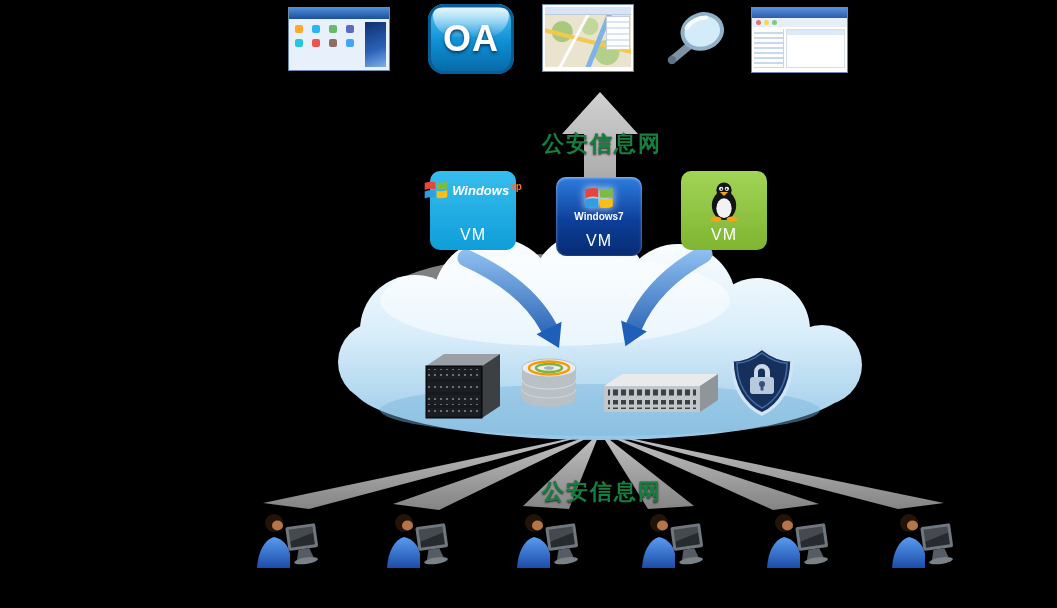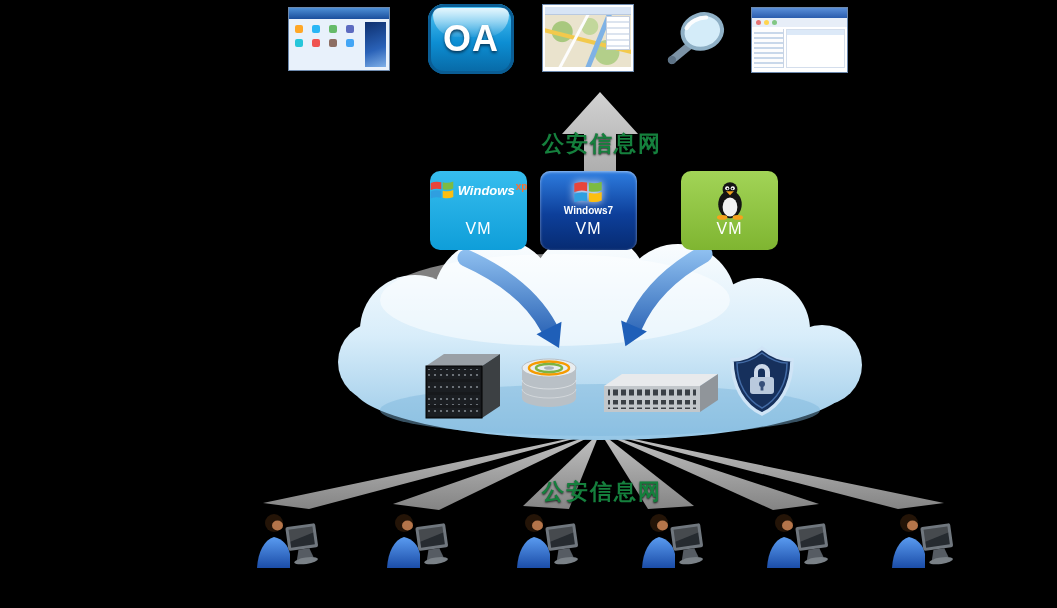--- a/index.html
+++ b/index.html
@@ -58,26 +58,26 @@
     background-image:linear-gradient(#dce9f8 0 6px,transparent 6px); }
 
   
   .net-label { position:absolute; left:482px; width:240px; text-align:center; z-index:5;
     color:#15803d; font-weight:bold; font-size:22px; letter-spacing:2px;
     font-family:Liberation Mono, monospace; text-shadow:0 1px 2px rgba(0,0,0,.8); }
   .net-label.top { top:129px; }
   .net-label.bottom { top:477px; }
 
   
-  .vm-box { position:absolute; top:171px; width:97px; height:79px; z-index:4; border-radius:10px;
+  .vm-box { position:absolute; top:171px; width:86px; height:79px; z-index:4; border-radius:10px;
     display:flex; flex-direction:column; align-items:center; justify-content:space-between;
-    padding:9px 4px 12px; }
+    padding:9px 4px 6px; }
   .vm-xp { left:430px; background:linear-gradient(180deg,#36bdee,#0f9ed9); }
-  .vm-7  { left:540px; background:linear-gradient(180deg,#2e7de0 0%,#0d3f9a 55%,#072b72);
-    box-shadow:inset 0 1px 3px rgba(255,255,255,.55); }
+  .vm-7  { left:556px; background:linear-gradient(180deg,#2e7de0 0%,#0d3f9a 55%,#072b72);
+    box-shadow:inset 0 1px 3px rgba(255,255,255,.55);margin-top:6px; }
   .vm-linux { left:681px; background:linear-gradient(180deg,#a2d457,#7fb531); }
   .os-row { display:flex; align-items:center; gap:4px; }
   .vm-7 .os-row { flex-direction:column; gap:1px; }
   .flag { width:24px; height:20px; }
   .vm-7 .flag { width:30px; height:24px; filter:drop-shadow(0 0 4px rgba(255,255,255,.9)); }
   .osname { color:#fff; font-weight:bold; font-size:13px; font-style:italic; }
   .osver-xp { color:#ff6d2d; font-size:10px; font-weight:bold; position:relative; top:-5px; margin-left:1px; }
   .os-text7 { color:#fff; font-size:10px; font-weight:bold; }
   .os-text7 span { color:#fff; }
   .tux { width:36px; height:42px; }

